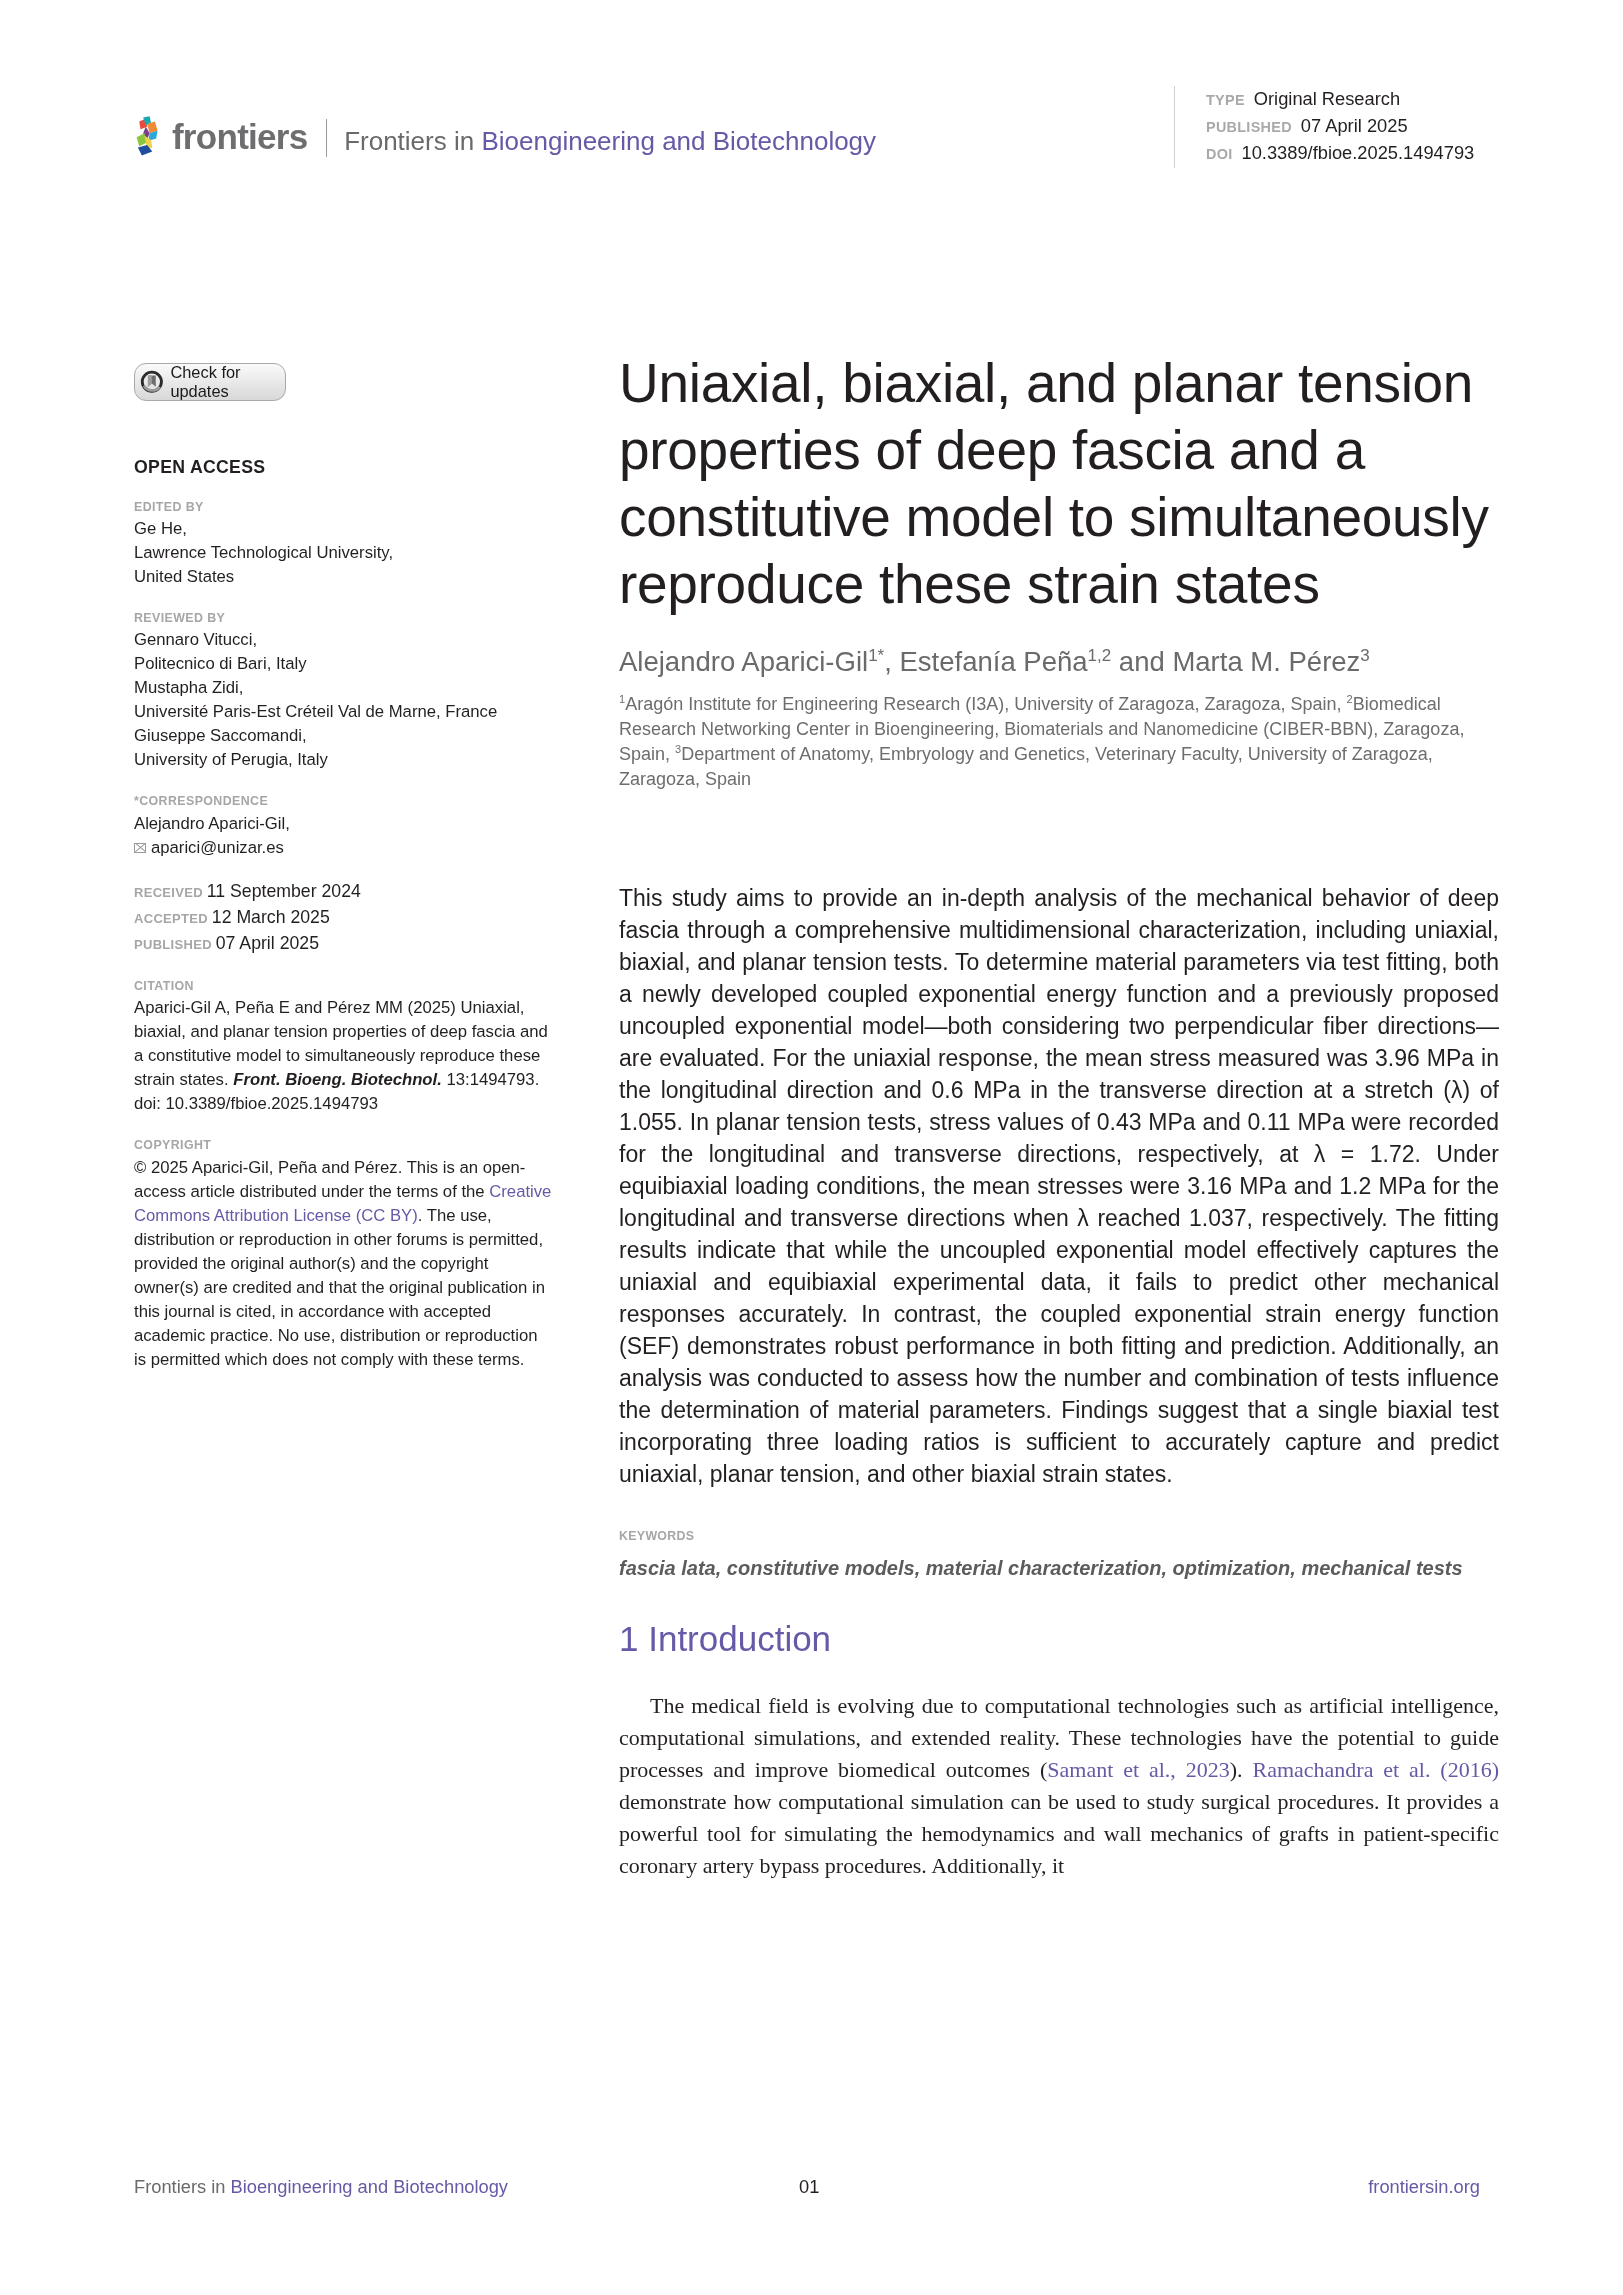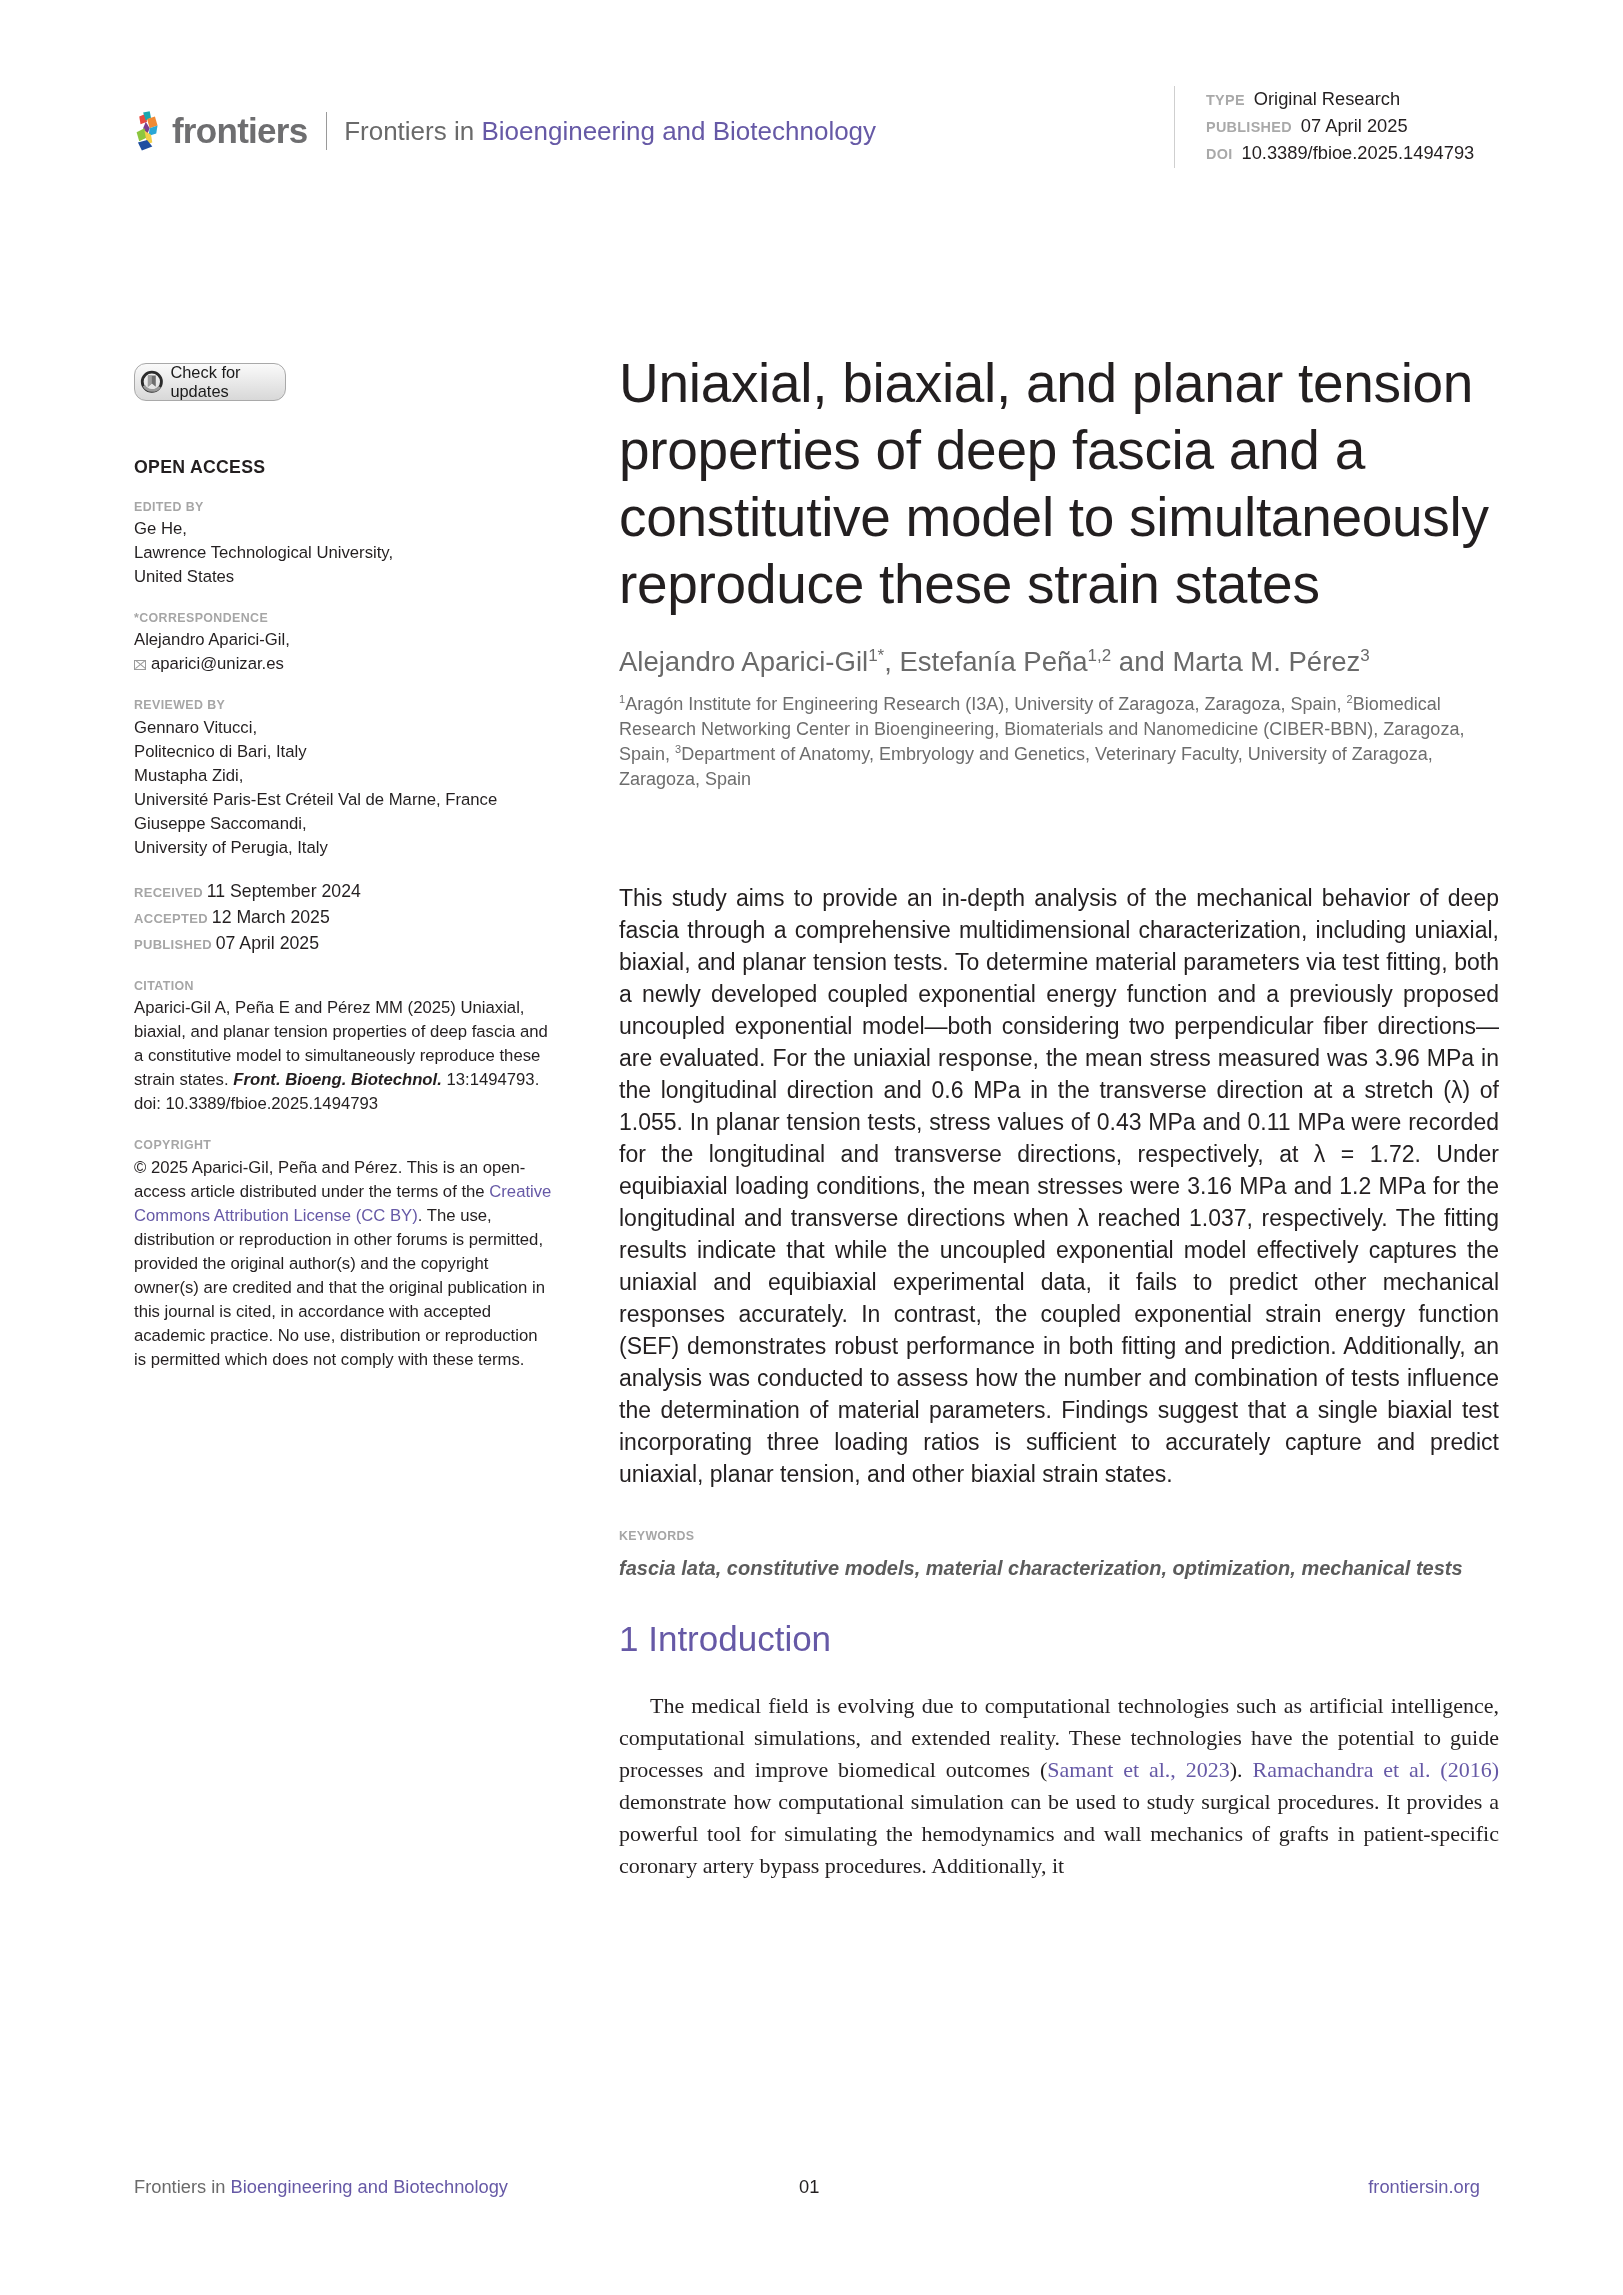--- a/index.html
+++ b/index.html
@@ -1,20 +1,20 @@
 <!DOCTYPE html>
 <html style="font-size:10.5px"><head>
 <meta charset="utf-8">
 <style>
   * { margin: 0; padding: 0; box-sizing: border-box; }
   html, body { width: 1623px; height: 2295px; background: #ffffff; }
   body { position: relative; font-family: "Liberation Sans", "DejaVu Sans", sans-serif; color: #231f20; overflow: hidden; }
 
   
-  .header { position: absolute; left: 134px; top: 105px; height: 52px; display: flex; align-items: center; }
+  .header { position: absolute; left: 134px; top: 105px; height: 52px; display: flex; align-items: flex-end; }
   .logo { display: flex; align-items: center; }
   .logo svg { width: 34px; height: 41px; }
   .logo-word { font-family: "Liberation Sans", sans-serif; font-weight: 700; font-size: 35px; color: #6e6e70; letter-spacing: -0.7px; margin-left: 3.9px; }
   .header-divider { width: 1.3px; height: 38px; background: #9a9a9a; margin: 0 17px 0 18.3px; }
   .journal-name { font-size: 26px; color: #6a6a6a; }
   .journal-name .accent { color: #6659a6; }
 
   .meta-box { position: absolute; left: 1174px; top: 86px; border-left: 1.3px solid #cfcfcf; padding-left: 31px; height: 82px; }
   .meta-row { font-size: 18.3px; line-height: 25px; color: #231f20; white-space: nowrap; }
   .meta-label { font-size: 14.4px; font-weight: 700; color: #a9a9a9; margin-right: 3.9px; letter-spacing: 0.3px; }
@@ -112,38 +112,38 @@
   <div class="open-access">OPEN ACCESS</div>
 
   <div class="sb-section">
     <div class="sb-label">EDITED BY</div>
     <div class="sb-text">Ge He,</div>
     <div class="sb-text">Lawrence Technological University,</div>
     <div class="sb-text">United States</div>
   </div>
 
   <div class="sb-section">
-    <div class="sb-label">*CORRESPONDENCE</div>
-    <div class="sb-text">Alejandro Aparici-Gil,</div>
-    <div class="sb-text">
-      <span class="mail-icon"></span><span>aparici@unizar.es</span>
-    </div>
-  </div>
-
-  <div class="sb-section">
     <div class="sb-label">REVIEWED BY</div>
     <div class="sb-text">Gennaro Vitucci,</div>
     <div class="sb-text">Politecnico di Bari, Italy</div>
     <div class="sb-text">Mustapha Zidi,</div>
     <div class="sb-text">Université Paris-Est Créteil Val de Marne, France</div>
     <div class="sb-text">Giuseppe Saccomandi,</div>
     <div class="sb-text">University of Perugia, Italy</div>
   </div>
 
   <div class="sb-section">
+    <div class="sb-label">*CORRESPONDENCE</div>
+    <div class="sb-text">Alejandro Aparici-Gil,</div>
+    <div class="sb-text">
+      <span class="mail-icon"></span><span>aparici@unizar.es</span>
+    </div>
+  </div>
+
+  <div class="sb-section">
     <div class="date-row">
       <span class="sb-label-inline">RECEIVED</span><span>11 September 2024</span>
     </div>
     <div class="date-row">
       <span class="sb-label-inline">ACCEPTED</span><span>12 March 2025</span>
     </div>
     <div class="date-row">
       <span class="sb-label-inline">PUBLISHED</span><span>07 April 2025</span>
     </div>
   </div>

